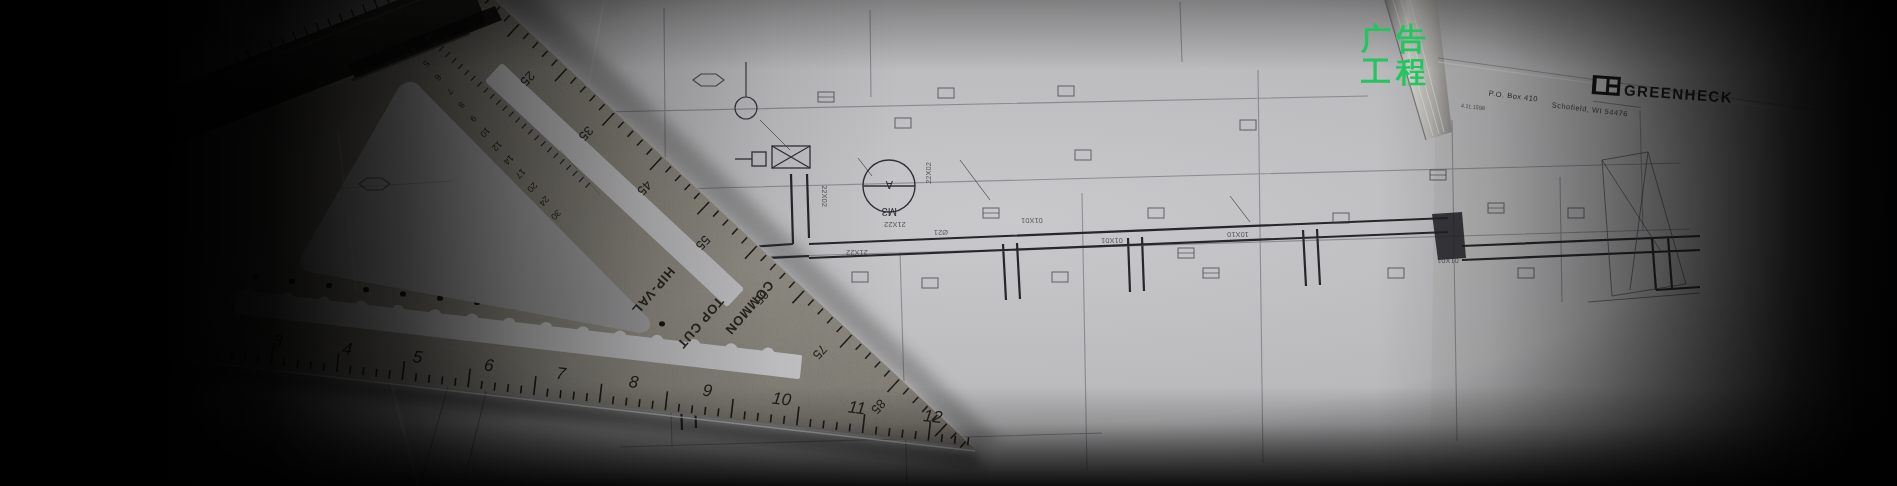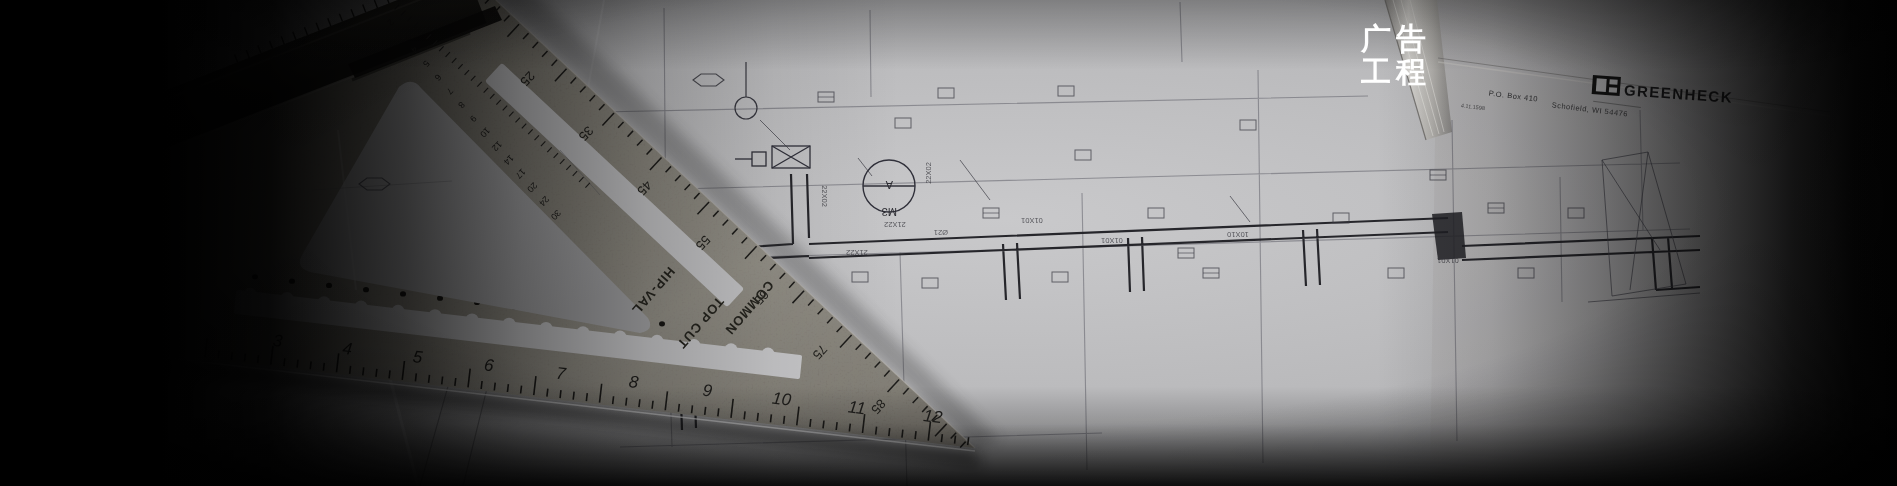--- a/index.html
+++ b/index.html
@@ -8,21 +8,21 @@
   .stage svg{position:absolute;left:0;top:0;}
   .vig{position:absolute;top:0;bottom:0;pointer-events:none;}
   .vig-left{left:0;width:900px;background:linear-gradient(90deg,#000 0%,#000 18%,rgba(0,0,0,.95) 30%,rgba(0,0,0,.72) 45%,rgba(0,0,0,.45) 58%,rgba(0,0,0,.22) 72%,rgba(0,0,0,.07) 86%,rgba(0,0,0,0) 100%);}
   .vig-right{right:0;width:520px;background:linear-gradient(270deg,#020202 0%,#050505 8%,rgba(4,4,4,.9) 20%,rgba(4,4,4,.66) 38%,rgba(4,4,4,.38) 58%,rgba(4,4,4,.14) 78%,rgba(0,0,0,0) 100%);}
   .vig-bottom{position:absolute;left:0;right:0;bottom:0;height:100px;pointer-events:none;
       background:linear-gradient(0deg,rgba(0,0,0,.9) 0%,rgba(0,0,0,.55) 32%,rgba(0,0,0,.2) 62%,rgba(0,0,0,0) 100%);}
   .vig-top{position:absolute;left:0;right:0;top:0;height:70px;pointer-events:none;
       background:linear-gradient(180deg,rgba(0,0,0,.3),rgba(0,0,0,0));}
   .vig-radial{position:absolute;inset:0;pointer-events:none;
       background:radial-gradient(ellipse 62% 78% at 53% 42%,rgba(0,0,0,0) 58%,rgba(0,0,0,.2) 78%,rgba(0,0,0,.52) 96%);}
-  .slogan{position:absolute;left:1361px;top:22px;color:#ffffff;font-weight:bold;font-size:30px;
+  .slogan{position:absolute;left:1361px;top:22px;color:#22c55e;font-weight:bold;font-size:30px;
       line-height:33px;letter-spacing:5px;text-align:left;white-space:nowrap;}
   .slogan span{display:block;}
   text{font-family:"Liberation Sans","DejaVu Sans",sans-serif;}
   .stamp{font-style:italic;fill:#21201e;}
   .engrave{fill:#26251f;font-weight:bold;letter-spacing:1px;}
   .bplabel{fill:#38383e;opacity:.8;}
 </style>
 </head>
 <body>
 

